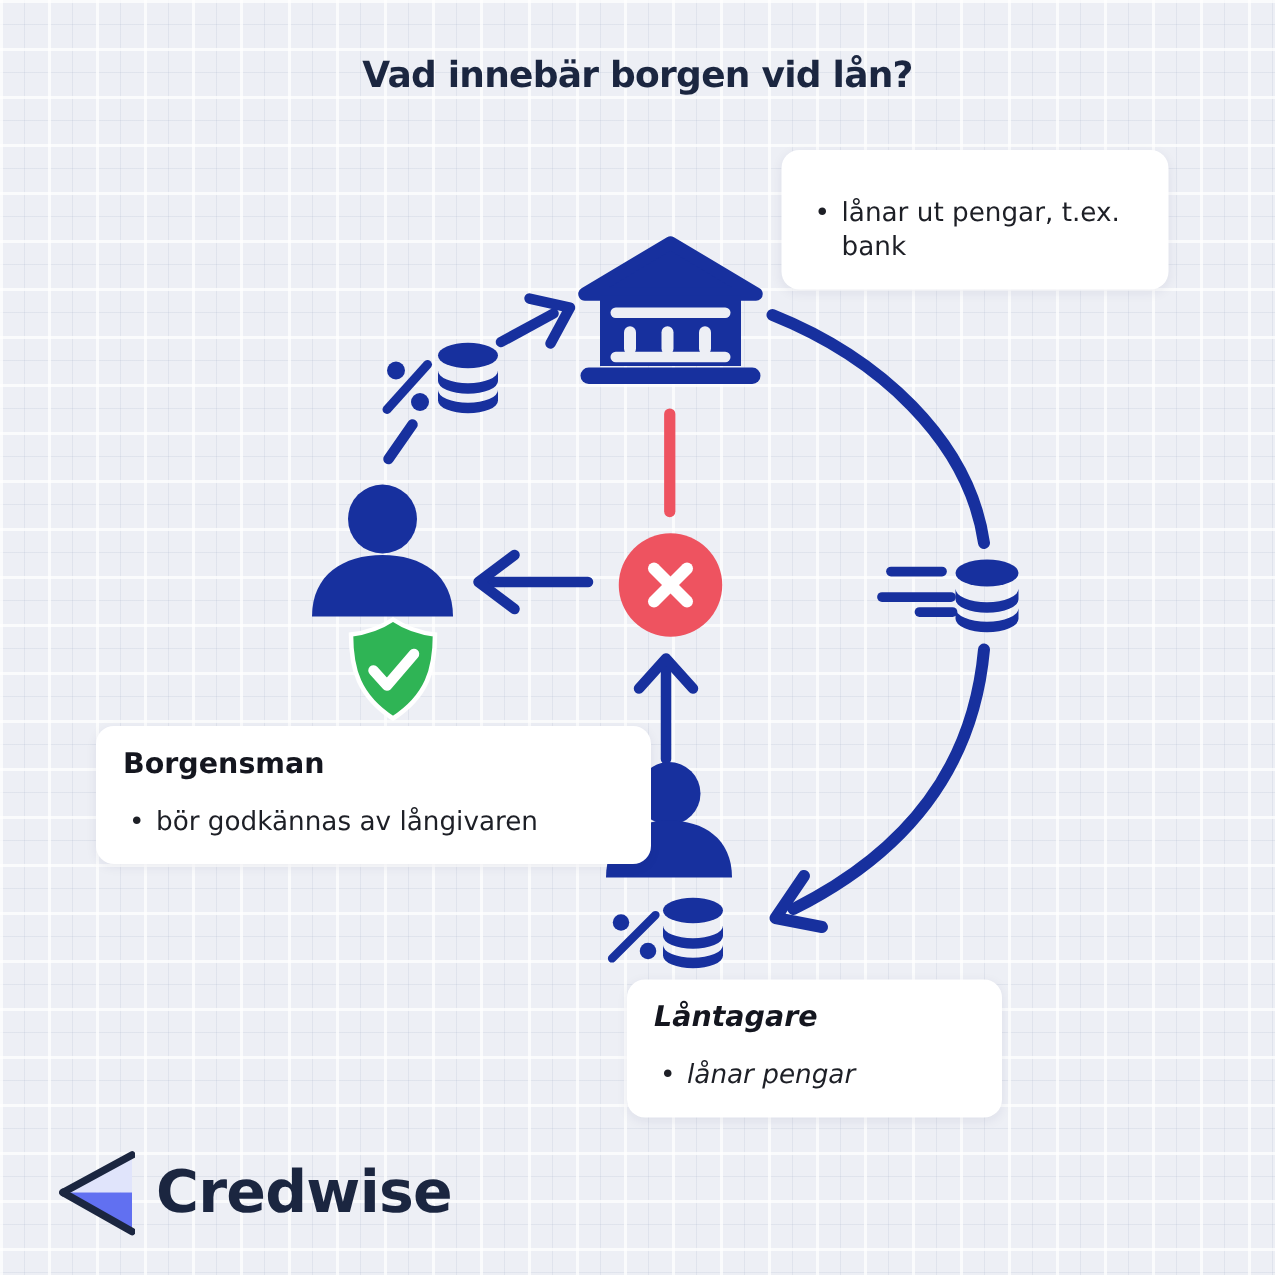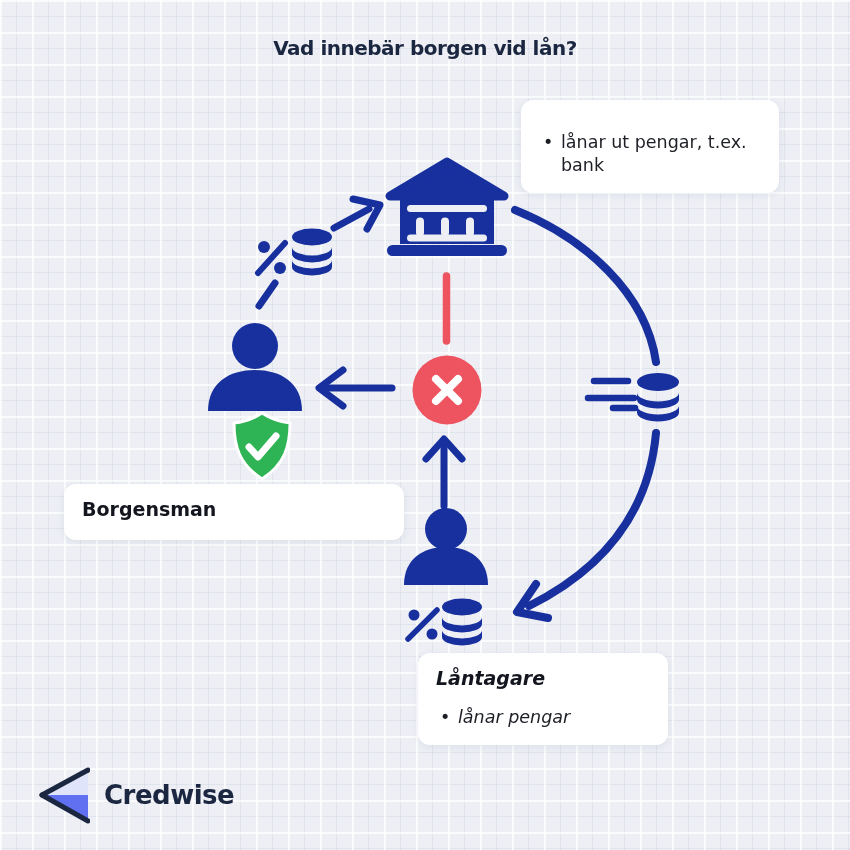--- a/index.html
+++ b/index.html
@@ -20,43 +20,43 @@
     background-image:
       linear-gradient(to right, rgba(255,255,255,.75) 2px, transparent 2px),
       linear-gradient(to bottom, rgba(255,255,255,.75) 2px, transparent 2px),
       linear-gradient(to right, rgba(176,184,208,.22) 1px, transparent 1px),
       linear-gradient(to bottom, rgba(176,184,208,.22) 1px, transparent 1px);
     background-size:32px 32px,32px 32px,32px 32px,32px 32px;
     background-position:0 0,0 0,16px 16px,16px 16px;
   }
   .page-title{
     position:absolute;top:36px;left:0;width:100%;
-    text-align:center;font-size:20px;font-weight:800;
+    text-align:center;font-size:24px;font-weight:800;
     color:var(--dark);letter-spacing:-0.5px;
   }
   .diagram{position:absolute;left:0;top:0;width:850px;height:850px;}
   .card{
     position:absolute;background:var(--card);border-radius:12px;
     box-shadow:0 2px 8px rgba(25,35,80,.07);
     padding:14px 18px 16px 18px;color:#1d1f26;
   }
   .card-title{font-size:19px;font-weight:700;color:#14161f;margin-bottom:4px;}
   .card ul{list-style:none;}
   .card li{
     position:relative;padding-left:22px;font-size:17.5px;line-height:1.32;
     margin-top:17px;
   }
   .card li::before{content:"•";position:absolute;left:4px;top:0;color:#1d1f26;}
   .card-borgenar{left:521px;top:100px;width:258px;}
-  .card-borgensman{left:64px;top:484px;width:340px;}
+  .card-borgensman{left:64px;top:484px;width:370px;}
   .card-lantagare{left:418px;top:653px;width:250px;font-style:italic;}
   .brand{
     position:absolute;left:38px;top:766px;display:flex;align-items:center;gap:14px;
   }
-  .brand-name{font-size:26px;font-weight:800;color:var(--dark);letter-spacing:-0.5px;}
+  .brand-name{font-size:39px;font-weight:800;color:var(--dark);letter-spacing:-0.5px;}
   .fill-navy{fill:var(--navy);}
   .stroke-navy{stroke:var(--navy);}
   .fill-bg{fill:var(--bg);}
 </style>
 </head>
 <body>
 
 <div class="stage">
 
   <h1 class="page-title">Vad innebär borgen vid lån?</h1>
@@ -155,20 +155,21 @@
 
   <div class="card card-borgenar">
     <ul>
       <li>lånar ut pengar, t.ex. bank</li>
     </ul>
   </div>
 
   <div class="card card-borgensman">
     <div class="card-title">Borgensman</div>
     <ul>
+      <li>bör godkännas av långivaren</li>
     </ul>
   </div>
 
   <div class="card card-lantagare">
     <div class="card-title">Låntagare</div>
     <ul>
       <li>lånar pengar</li>
     </ul>
   </div>
 

